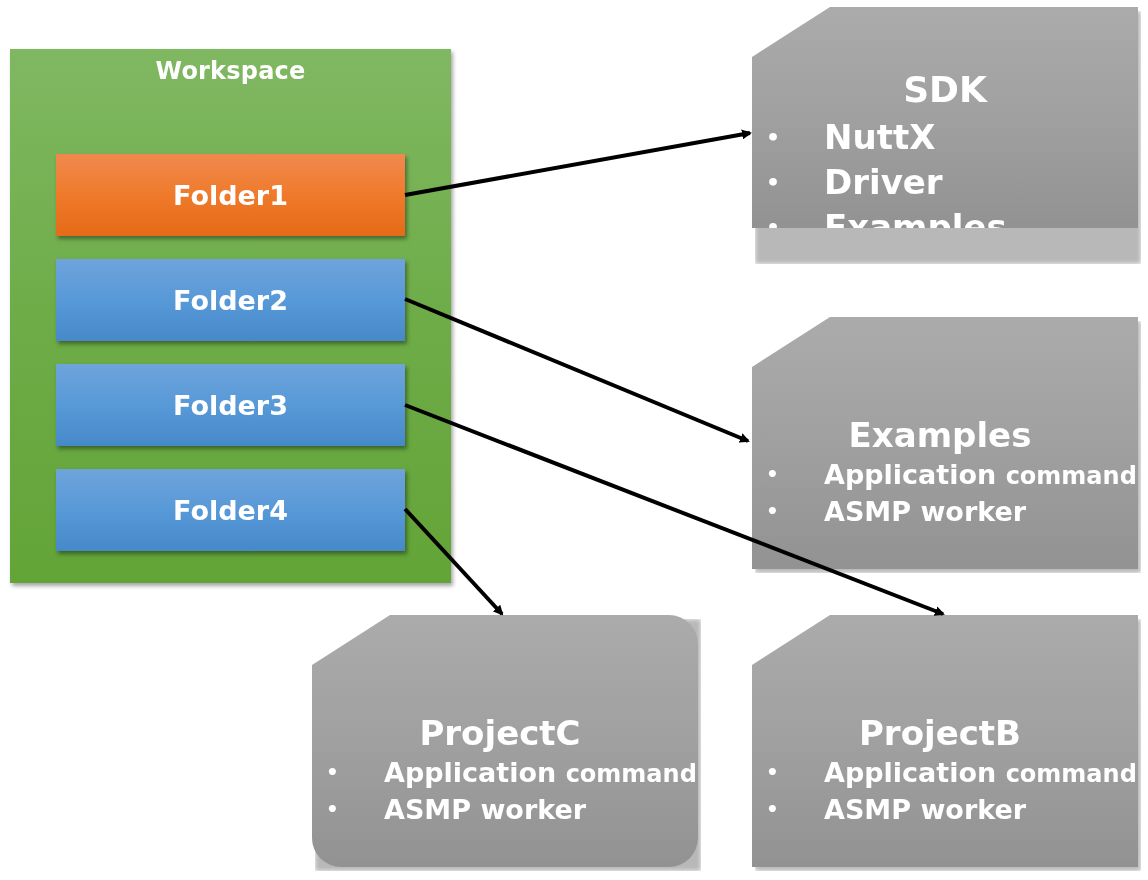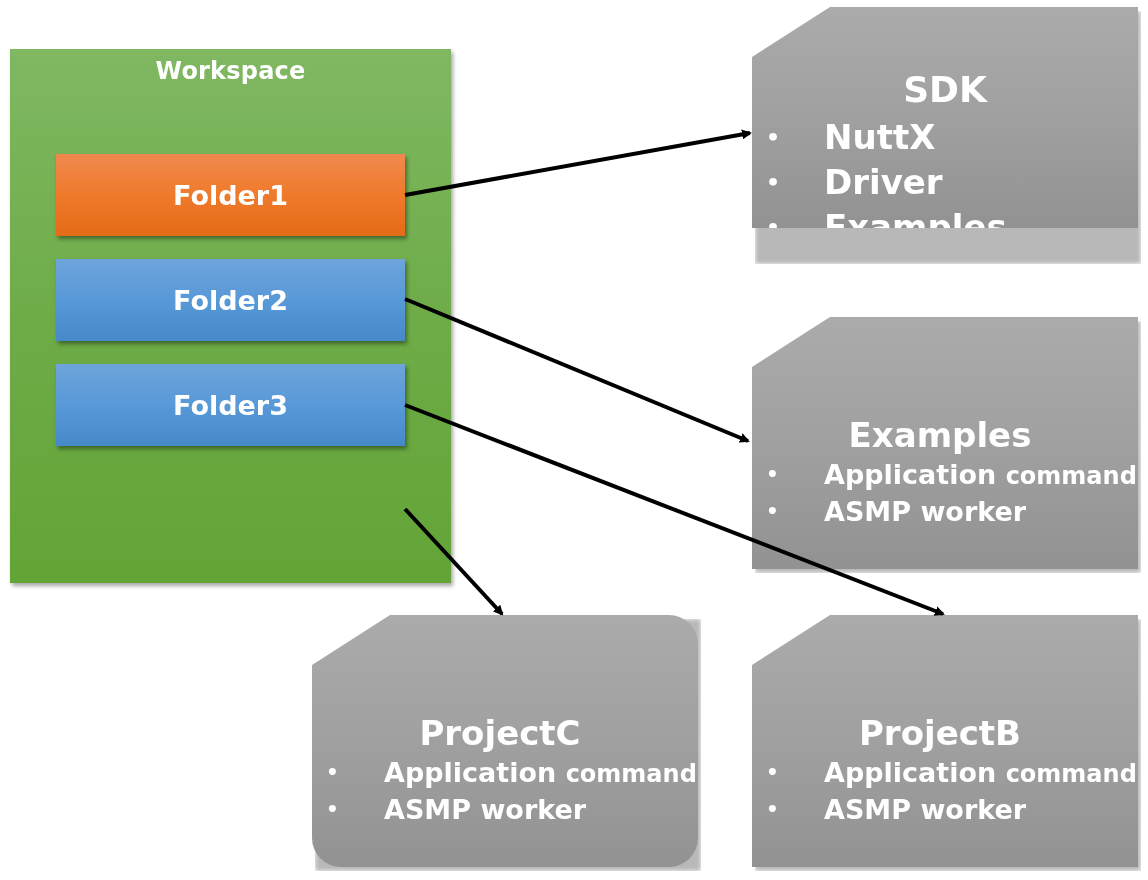--- a/index.html
+++ b/index.html
@@ -66,20 +66,23 @@
   <div class="workspace-title">Workspace</div>
   <div class="folder orange f1">
     <span>Folder1</span>
   </div>
   <div class="folder blue f2">
     <span>Folder2</span>
   </div>
   <div class="folder blue f3">
     <span>Folder3</span>
   </div>
+  <div class="folder blue f4">
+    <span>Folder4</span>
+  </div>
 </div>
 
 <div class="card-shadow" style="left:755px;top:11px;height:253px;"></div>
 <div class="card-shadow" style="left:755px;top:321px;height:252px;"></div>
 <div class="card-shadow" style="left:755px;top:619px;height:252px;"></div>
 <div class="card-shadow" style="left:315px;top:619px;height:252px;"></div>
 
 <div class="card sdk">
   <div class="card-title">SDK</div>
   <ul>

